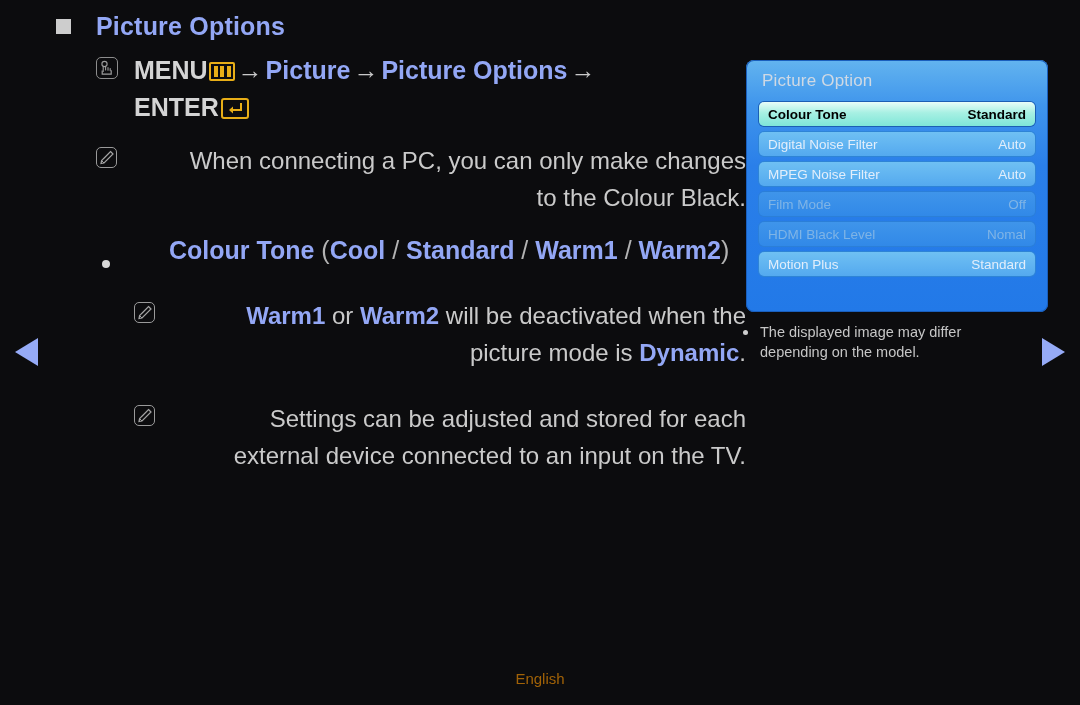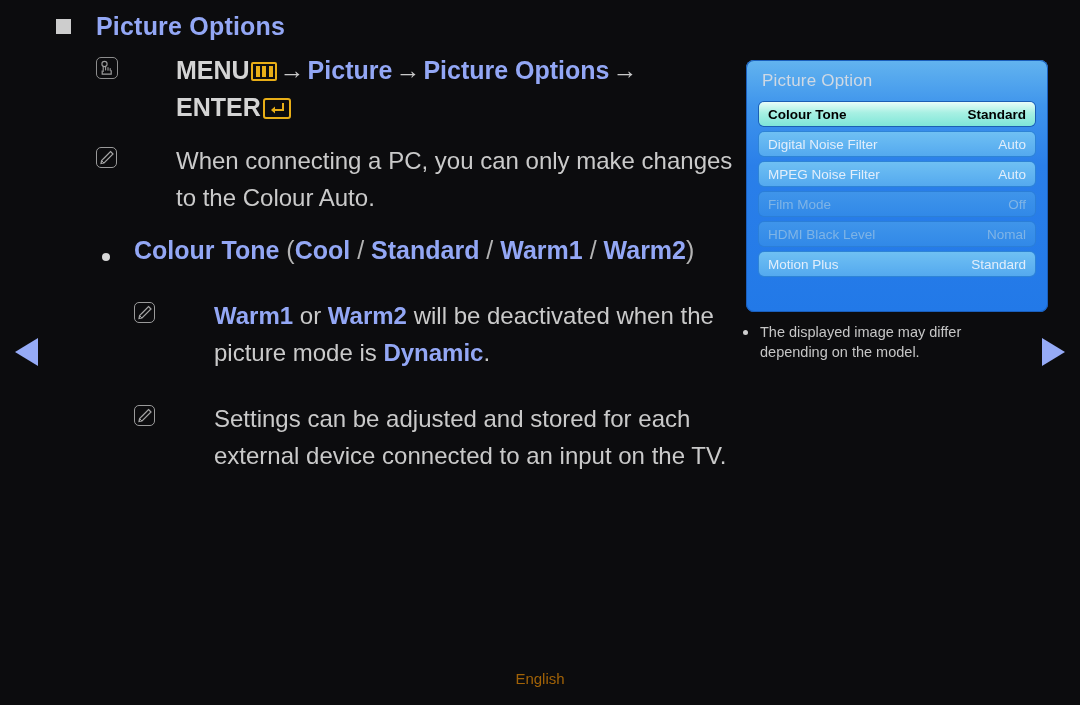--- a/index.html
+++ b/index.html
@@ -43,21 +43,20 @@
     position: absolute;
     left: 96px;
     top: 52px;
     width: 650px;
   }
 
   .row {
     display: flex;
     align-items: flex-start;
     margin-bottom: 2px;
-    gap: 42px;
   }
   .row .icon-slot {
     flex: none;
     width: 38px;
     padding-top: 5px;
   }
   .row .text-slot {
     flex: 1;
   }
 
@@ -132,29 +131,31 @@
     position: relative;
     box-sizing: border-box;
   }
   .note-icon svg { position: absolute; left: 2px; top: 2px; }
 
   
   .sent {
     font-size: 24px;
     line-height: 37px;
     color: #cacaca;
+    text-align: right;
   }
   .sent b { color: #93a7f5; }
 
   
   #bullet-row {
     display: flex;
-    align-items: center;
+    align-items: flex-end;
     margin-top: 16px;
     margin-bottom: 10px;
+    gap: 35px;
   }
   #bullet-row .dot-slot {
     flex: none;
     width: 38px;
     padding-top: 14px;
   }
   #bullet-row .dot {
     width: 8px;
     height: 8px;
     border-radius: 50%;
@@ -321,21 +322,21 @@
       <div class="note-icon">
         <svg width="16" height="16" viewBox="0 0 16 16">
           <path d="M11.5 1.5 L14 4 L5 13 L2 13.6 L2.6 10.6 Z" fill="none" stroke="#a3a3a3" stroke-width="1.2"></path>
           <path d="M2.6 10.6 L5 13" stroke="#a3a3a3" stroke-width="1"></path>
           <path d="M4.5 8.8 L9.8 3.4" stroke="#a3a3a3" stroke-width="1"></path>
         </svg>
       </div>
     </div>
     <div class="text-slot sent">
       <span>When connecting a PC, you can only make changes</span><br>
-      <span>to the Colour Auto.</span>
+      <span>to the Colour Black.</span>
     </div>
   </div>
 
   <div id="bullet-row">
     <div class="dot-slot">
       <div class="dot"></div>
     </div>
     <div class="opt">
       <span>Colour Tone</span>
       <span class="sep">(</span><span>Cool</span>

